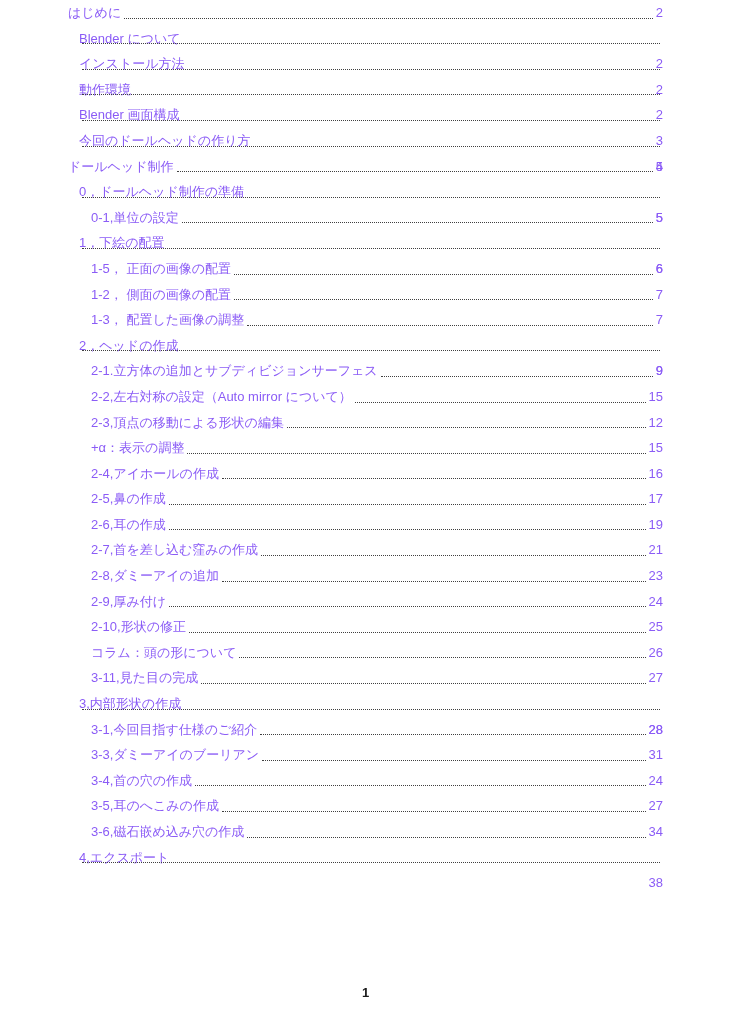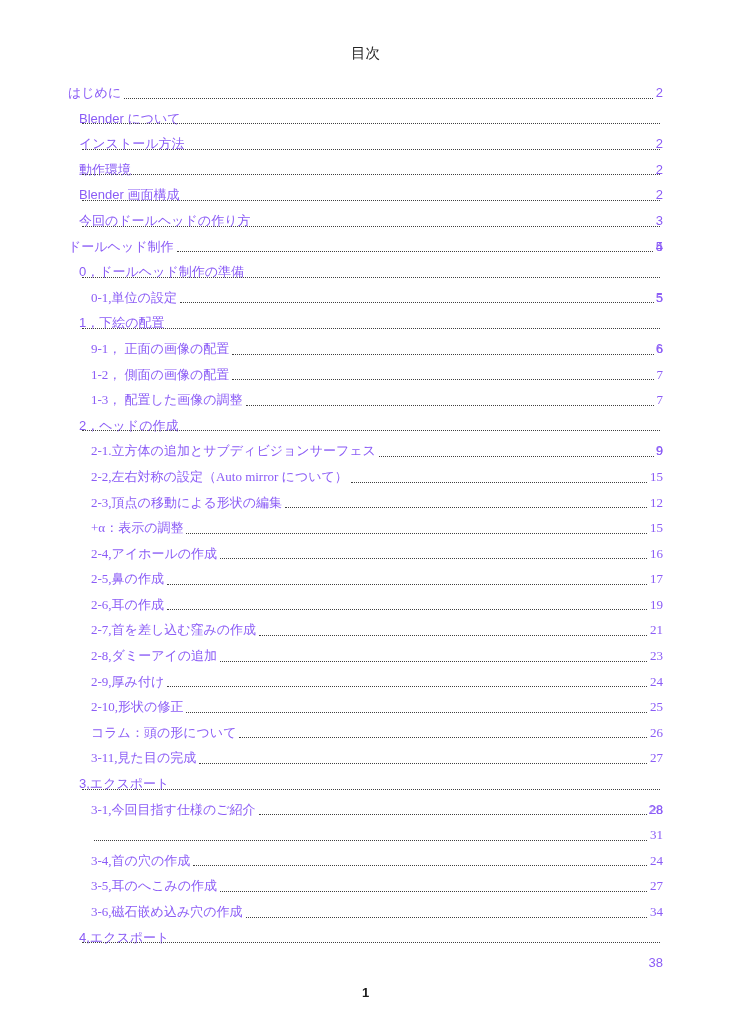--- a/index.html
+++ b/index.html
@@ -54,37 +54,36 @@
     bottom: 7px;
     border-bottom: 1.6px dotted #404040;
   }
   .toc-row .pagenum {
     white-space: nowrap;
     flex: 0 0 auto;
     text-align: right;
   }
   .toc-row.level-0 { padding-left: 0; }
   .toc-row.level-1 { padding-left: 11px; flex-direction: column; }
-  .toc-row.level-2 { padding-left: 23px; font-family: Liberation Serif, serif; }
+  .toc-row.level-2 { padding-left: 23px; }
   .footer-pagenum {
     position: absolute;
     left: 0;
     bottom: 24px;
     width: 731px;
     text-align: center;
     font-size: 13px;
     font-weight: bold;
     color: #1a1a1a;
   }
 </style>
 </head>
 <body>
 
 <div class="page">
-  <div class="doc-title">目次</div>
   <div class="toc">
   <div class="toc-row level-0">
     <span class="label">はじめに</span>
     <span class="leader"></span>
     <span class="pagenum">2</span>
   </div>
 
   <div class="toc-row level-1">
     <span class="label">Blender について</span>
     <span class="leader"></span>
@@ -133,21 +132,21 @@
     <span class="pagenum">5</span>
   </div>
 
   <div class="toc-row level-1">
     <span class="label">1，下絵の配置</span>
     <span class="leader"></span>
     <span class="pagenum">6</span>
   </div>
 
   <div class="toc-row level-2">
-    <span class="label">9-1， 正面の画像の配置</span>
+    <span class="label">1-5， 正面の画像の配置</span>
     <span class="leader"></span>
     <span class="pagenum">6</span>
   </div>
 
   <div class="toc-row level-2">
     <span class="label">1-2， 側面の画像の配置</span>
     <span class="leader"></span>
     <span class="pagenum">7</span>
   </div>
 
@@ -235,33 +234,34 @@
     <span class="pagenum">26</span>
   </div>
 
   <div class="toc-row level-2">
     <span class="label">3-11,見た目の完成</span>
     <span class="leader"></span>
     <span class="pagenum">27</span>
   </div>
 
   <div class="toc-row level-1">
-    <span class="label">3,エクスポート</span>
+    <span class="label">3,内部形状の作成</span>
     <span class="leader"></span>
     <span class="pagenum">28</span>
   </div>
 
   <div class="toc-row level-2">
     <span class="label">3-1,今回目指す仕様のご紹介</span>
     <span class="leader"></span>
     <span class="pagenum">28</span>
   </div>
 
 
   <div class="toc-row level-2">
+    <span class="label">3-3,ダミーアイのブーリアン</span>
     <span class="leader"></span>
     <span class="pagenum">31</span>
   </div>
 
   <div class="toc-row level-2">
     <span class="label">3-4,首の穴の作成</span>
     <span class="leader"></span>
     <span class="pagenum">24</span>
   </div>
 

